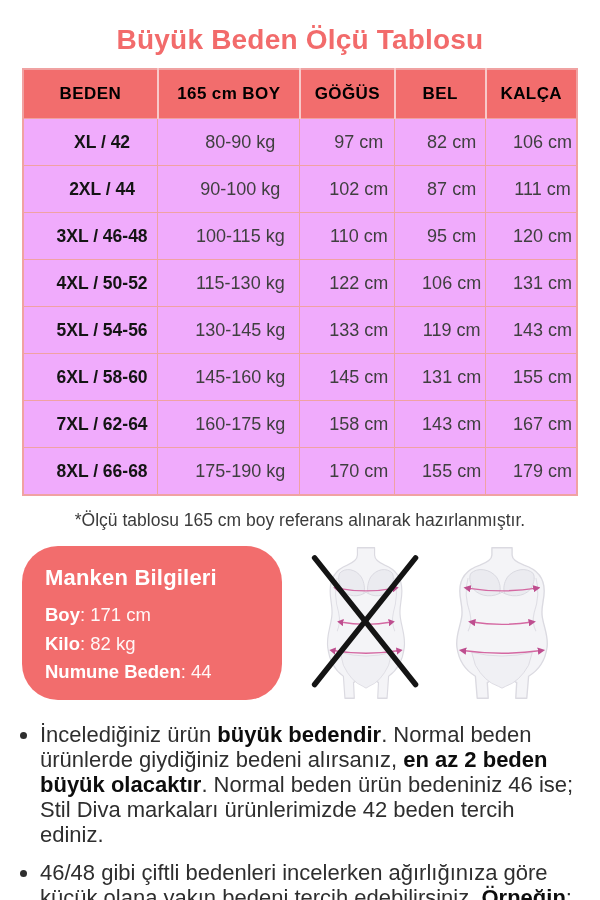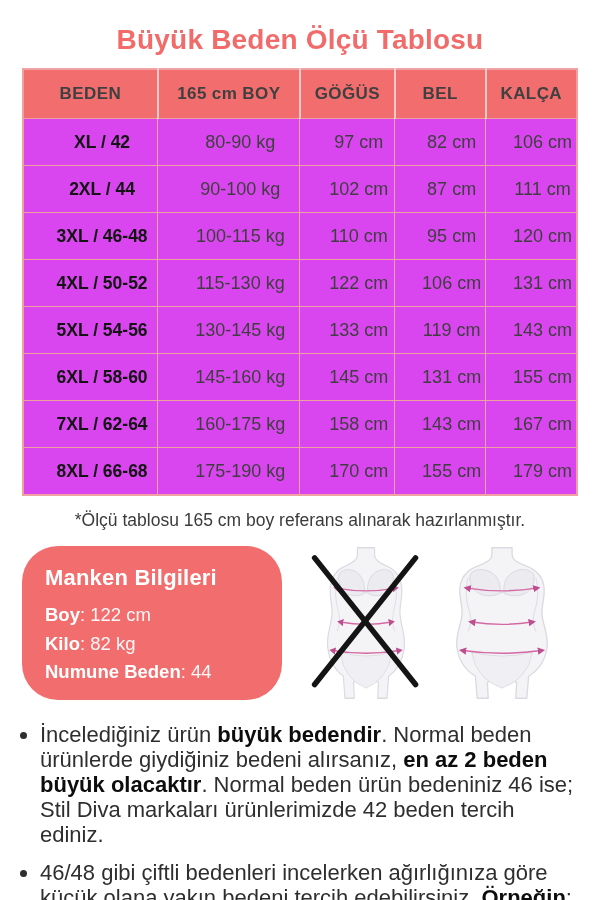--- a/index.html
+++ b/index.html
@@ -10,26 +10,26 @@
   }
   .title {
     margin:0; padding-top:24px; text-align:center;
     font-size:28px; font-weight:700; color:#F26B6B; letter-spacing:.2px;
   }
   .size-table {
     width:556px; margin:12px auto 0; border-collapse:collapse;
     border:2px solid #F0A2A2; table-layout:fixed;
   }
   .size-table th {
-    background:#F26D6D; color:#404040; font-size:17px; font-weight:700;
+    background:#F26D6D; color:#000000; font-size:17px; font-weight:700;
     padding:14px 2px; border-right:2px solid #F8C9C9; letter-spacing:.4px;
   }
   .size-table th:last-child { border-right:none; }
   .size-table td {
-    background:#d946ef; border:1px solid #F0A2A2; text-align:center;
+    background:#f0abfc; border:1px solid #F0A2A2; text-align:center;
     height:44px; font-size:18px; color:#3F3F3F;padding-left:24px;
   }
   .size-table td.first { font-weight:700; color:#141414; font-size:17.5px; }
   .footnote {
     margin:14px 0 0; text-align:center; font-size:17.5px; color:#3B3B3B;
   }
   .info-row { display:flex; margin:15px 22px 0; height:154px;gap:11px; }
   .manken-box {
     width:260px; min-width:260px; box-sizing:border-box;
     background:#F26D6D; border-radius:36px; color:#ffffff;
@@ -130,21 +130,21 @@
         </tr>
       </tbody>
   </table>
 
   <p class="footnote">*Ölçü tablosu 165 cm boy referans alınarak hazırlanmıştır.</p>
 
   <div class="info-row">
     <div class="manken-box">
       <h2>Manken Bilgileri</h2>
       <div id="manken-lines">
-          <p class="mline"><b>Boy</b><span>: 122 cm</span></p>
+          <p class="mline"><b>Boy</b><span>: 171 cm</span></p>
           <p class="mline"><b>Kilo</b><span>: 82 kg</span></p>
           <p class="mline"><b>Numune Beden</b><span>: 44</span></p>
         </div>
     </div>
 
     <div class="figures">
 
       <svg class="fig" width="118" height="156" viewBox="0 0 120 170" aria-hidden="true">
         <defs>
           <marker id="arrow" viewBox="0 0 8 8" refX="4" refY="4" markerWidth="5" markerHeight="5" orient="auto-start-reverse">

